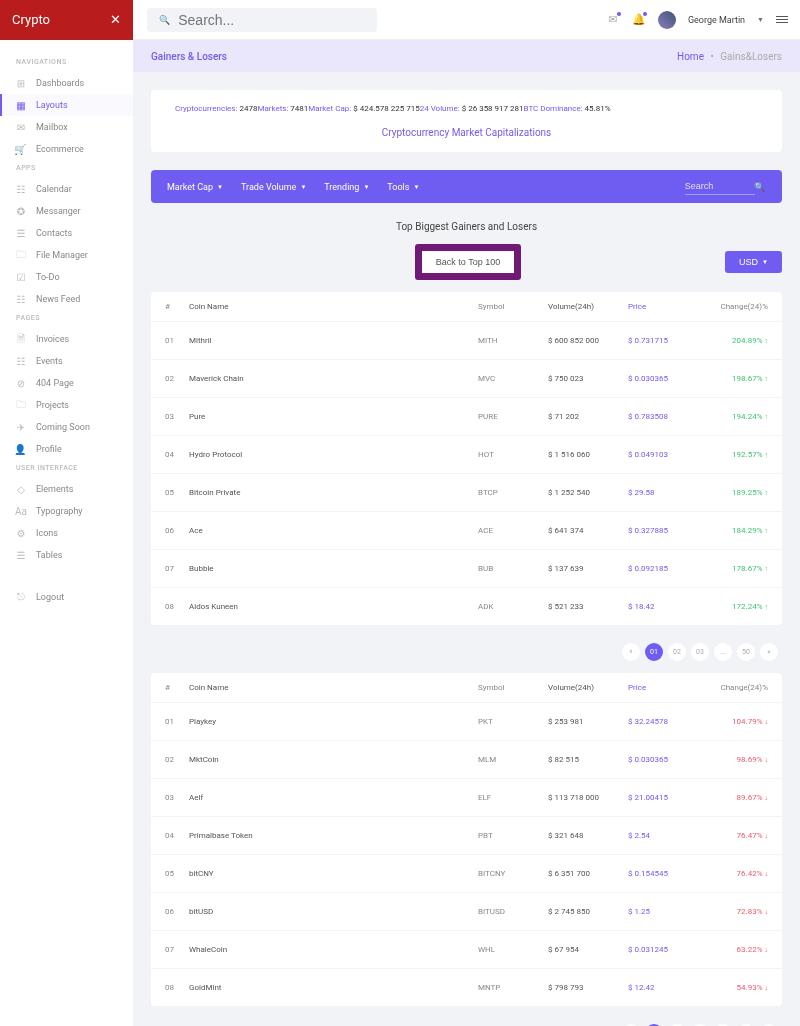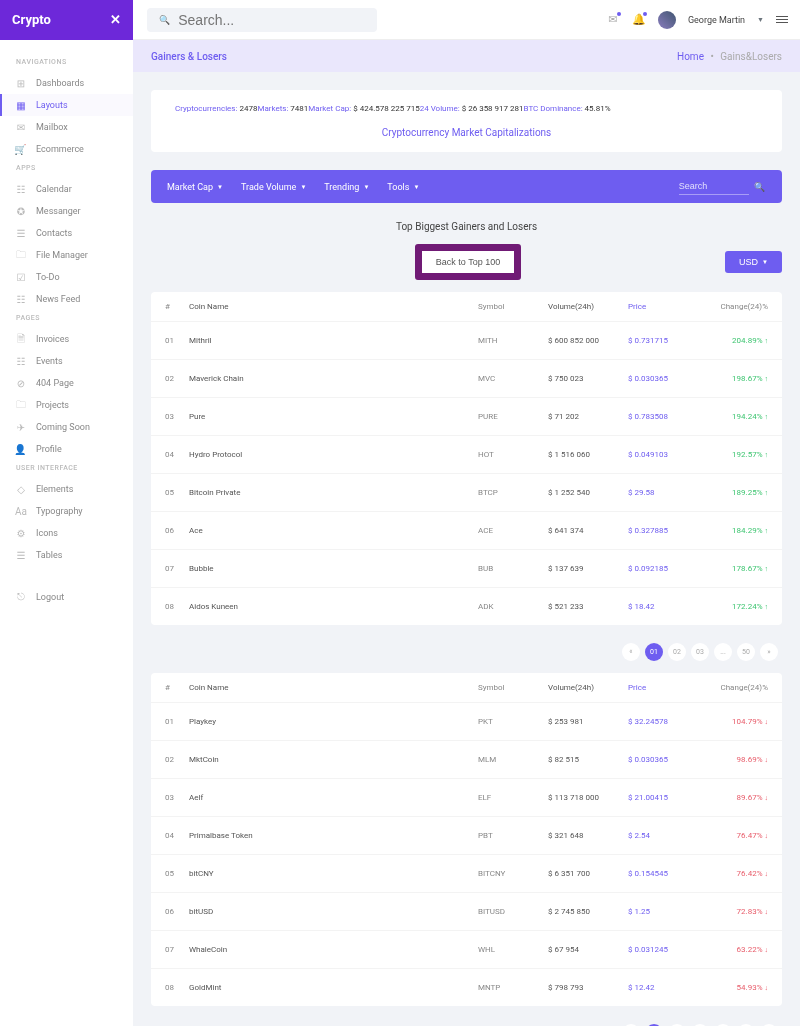--- a/index.html
+++ b/index.html
@@ -1,18 +1,18 @@
 <!DOCTYPE html>
 <html><head>
 <meta charset="utf-8">
 <style>
 * { margin: 0; padding: 0; box-sizing: border-box; }
 body { font-family: -apple-system, BlinkMacSystemFont, 'Segoe UI', Roboto, sans-serif; font-size: 9px; background: #f1f3f7; color: #6c757d; width: 800px; height: 1026px; overflow: hidden; }
 .topbar { height: 40px; background: #fff; display: flex; align-items: center; border-bottom: 1px solid #eee; }
-.logo { width: 133px; height: 40px; background: #6d28d9; display: flex; align-items: center; justify-content: space-between; padding: 0 12px; color: #fff; font-size: 13px; font-weight: 700; }
+.logo { width: 133px; height: 40px; background: #b91c1c; display: flex; align-items: center; justify-content: space-between; padding: 0 12px; color: #fff; font-size: 13px; font-weight: 400; }
 .logo-x { font-size: 13px; }
 .search-box { background: #f1f3f7; border-radius: 4px; height: 24px; width: 230px; display: flex; align-items: center; padding: 0 12px; margin-left: 14px; color: #aaa; gap: 8px; }
 .search-box input { border: none; background: transparent; font-size: 14px; color: #aaa; width: 180px; outline: none; }
 .top-right { margin-left: auto; display: flex; align-items: center; gap: 12px; padding-right: 12px; }
 .icon-btn { width: 14px; height: 14px; display: flex; align-items: center; justify-content: center; color: #aaa; font-size: 11px; position: relative; }
 .dot { width: 4px; height: 4px; border-radius: 50%; background: #6e5df0; position: absolute; top: -1px; right: -1px; }
 .avatar { width: 18px; height: 18px; border-radius: 50%; background: linear-gradient(45deg, #8a7dbe, #405570); }
 .user-name { font-size: 9px; color: #444; }
 .hamburger { display: flex; flex-direction: column; gap: 2px; }
 .hamburger span { width: 12px; height: 1px; background: #555; }
@@ -31,21 +31,21 @@
 .content { padding: 18px; }
 .stats-card { background: #fff; border-radius: 4px; padding: 14px 24px 0; margin-bottom: 18px; }
 .stats-row { display: flex; }
 .stat { font-size: 8px; }
 .stat-label { color: #6e5df0; }
 .stat-value { color: #333; }
 .stats-title { text-align: center; color: #6e5df0; font-size: 10px; padding: 14px 0; }
 .toolbar { background: #6e5df0; border-radius: 4px; padding: 8px 16px; display: flex; align-items: center; gap: 18px; margin-bottom: 18px; }
 .tool-item { color: #fff; font-size: 9px; display: flex; align-items: center; gap: 4px; }
 .caret { font-size: 6px; }
-.toolbar-search { margin-left: auto; display: flex; align-items: center; gap: 6px; }
+.toolbar-search { margin-left: auto; display: flex; align-items: center; gap: 0; }
 .toolbar-search input { background: transparent; border: none; border-bottom: 1px solid rgba(255,255,255,0.4); color: #fff; font-size: 9px; padding: 3px 0; width: 70px; outline: none; }
 .toolbar-search input::placeholder { color: rgba(255,255,255,0.8); }
 .section-title { text-align: center; font-size: 10px; color: #444; margin-bottom: 12px; }
 .section-row { display: flex; align-items: center; justify-content: space-between; margin-bottom: 12px; }
 .back-btn { background: #fff; border: 7px solid #701a75; border-radius: 3px; padding: 6px 14px; font-size: 9px; color: #555; cursor: pointer; margin: 0 auto; }
 .usd-btn { background: #6e5df0; color: #fff; border: none; border-radius: 3px; padding: 6px 14px; font-size: 9px; display: flex; align-items: center; gap: 4px; cursor: pointer; }
 .table-wrap { background: #fff; border-radius: 4px; overflow: hidden; margin-bottom: 8px; }
 .thead { display: flex; padding: 10px 14px; font-size: 8px; color: #888; }
 .trow { display: flex; padding: 14px 14px; border-top: 1px solid #f3f3f3; font-size: 8px; align-items: center; }
 .col-num { width: 24px; color: #888; }

